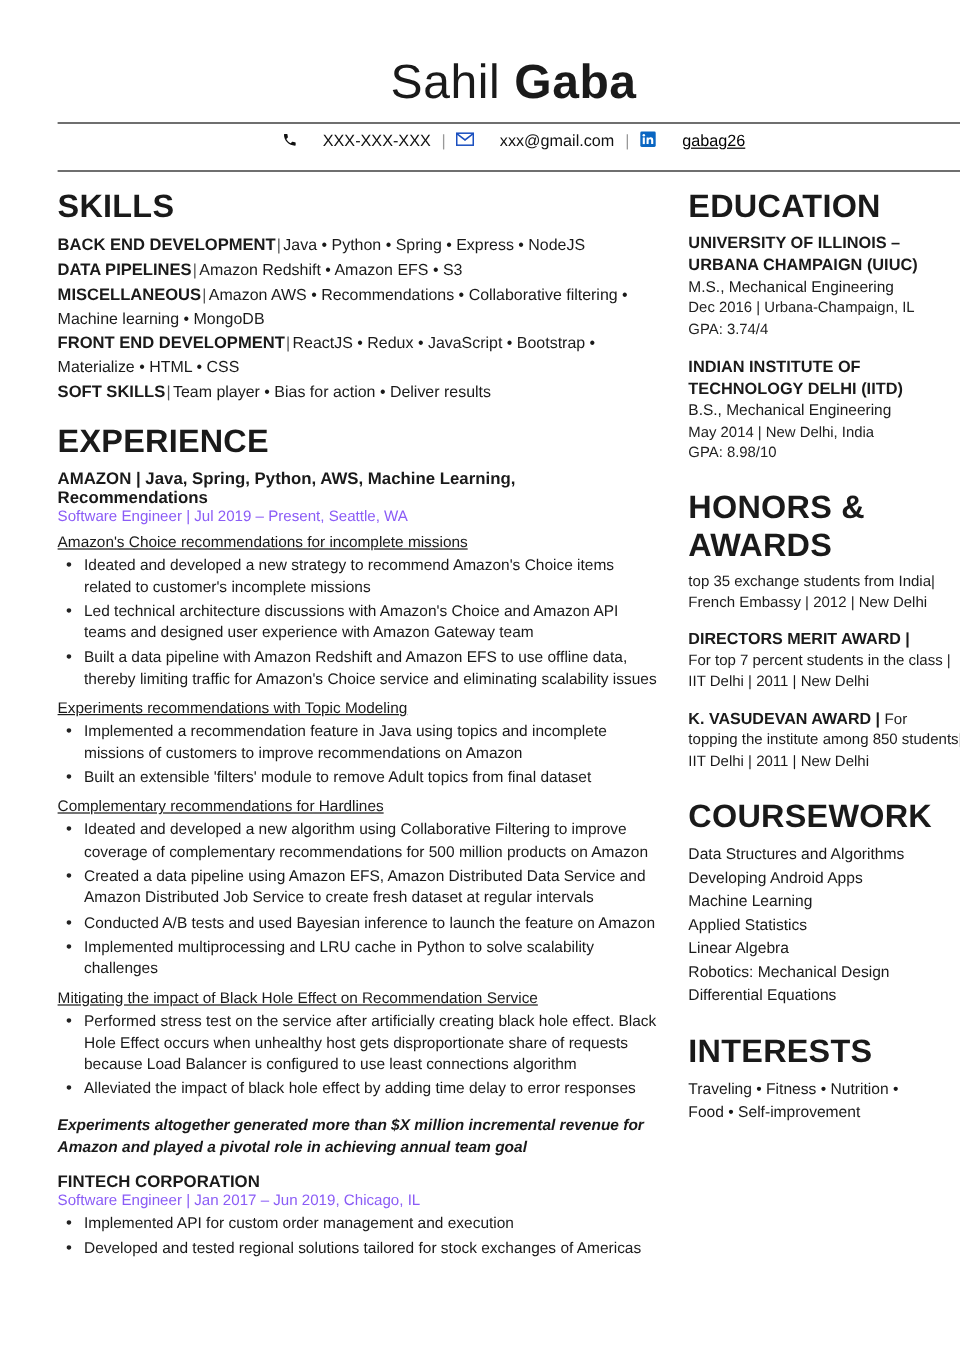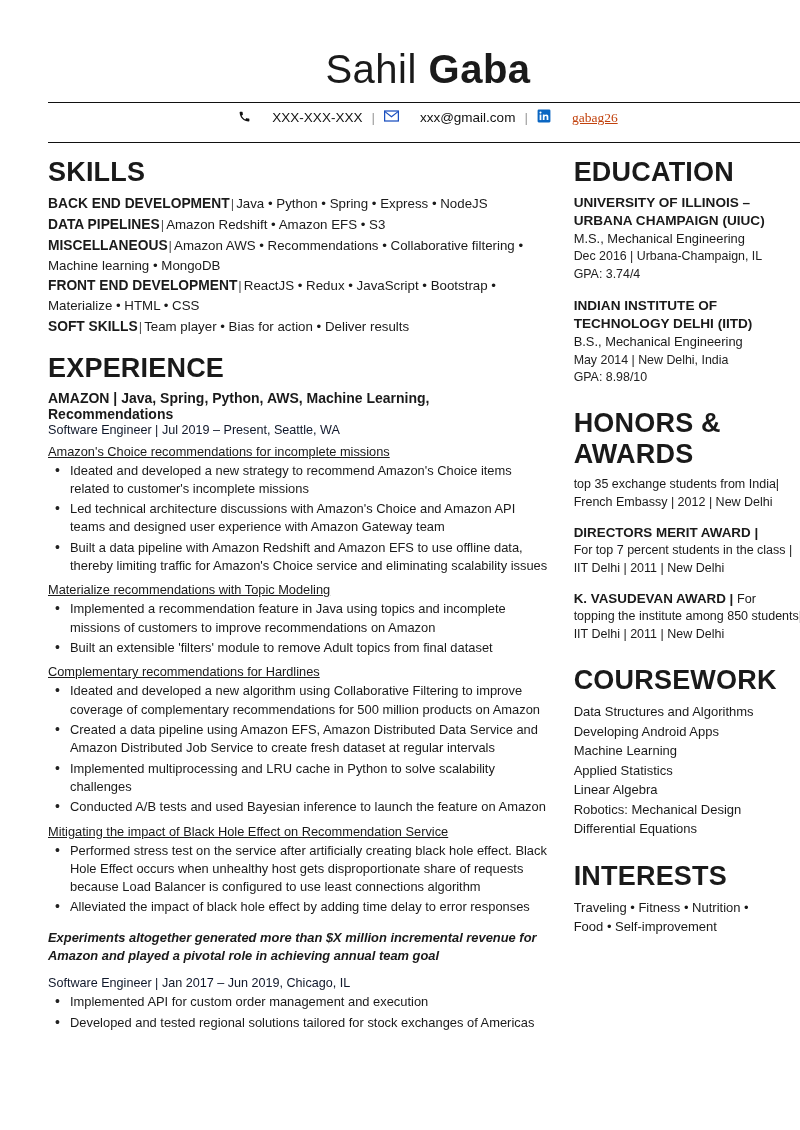--- a/index.html
+++ b/index.html
@@ -42,23 +42,22 @@
     justify-content: center;
     align-items: center;
     gap: 6px;
     font-size: 13.5px;
     padding: 6px 0 4px 0;
     color: #111;
   }
   .contact .sep { color: #999; padding: 0 3px; }
   .contact .item { display: inline-flex; align-items: center; gap: 21px; }
   .contact a, .contact .link {
-    color: #c2410c;
+    color: #000000;
     text-decoration: underline;
-    font-family: Liberation Serif, serif;
   }
   .icon-svg { display: inline-block; vertical-align: -2px; }
 
   
   .columns {
     display: flex;
     gap: 22px;
     margin-top: 14px;
   }
   .col-left { width: 505px; }
@@ -87,21 +86,21 @@
   
   .job-title {
     font-size: 14px;
     font-weight: 700;
     margin: 2px 0 1px 0;
   }
   .job-title .light { font-weight: 700; }
   .job-meta {
     font-size: 12.6px;
     margin: 0 0 3px 0;
-    color: #0f172a;
+    color: #8b5cf6;
   }
   .proj-title {
     font-size: 12.8px;
     text-decoration: underline;
     margin: 7px 0 3px 0;
   }
   ul.bullets {
     margin: 0 0 2px 0;
     padding-left: 20px;
     list-style: none;
@@ -248,44 +247,47 @@
         </p>
         <p class="job-meta">Software Engineer | Jul 2019 – Present, Seattle, WA</p>
 
         <p class="proj-title">Amazon's Choice recommendations for incomplete missions</p>
         <ul class="bullets">
           <li>Ideated and developed a new strategy to recommend Amazon's Choice items related to customer's incomplete missions</li>
           <li>Led technical architecture discussions with Amazon's Choice and Amazon API teams and designed user experience with Amazon Gateway team</li>
           <li>Built a data pipeline with Amazon Redshift and Amazon EFS to use offline data, thereby limiting traffic for Amazon's Choice service and eliminating scalability issues</li>
         </ul>
 
-        <p class="proj-title">Materialize recommendations with Topic Modeling</p>
+        <p class="proj-title">Experiments recommendations with Topic Modeling</p>
         <ul class="bullets">
           <li>Implemented a recommendation feature in Java using topics and incomplete missions of customers to improve recommendations on Amazon</li>
           <li>Built an extensible 'filters' module to remove Adult topics from final dataset</li>
         </ul>
 
         <p class="proj-title">Complementary recommendations for Hardlines</p>
         <ul class="bullets">
           <li>Ideated and developed a new algorithm using Collaborative Filtering to improve coverage of complementary recommendations for 500 million products on Amazon</li>
           <li>Created a data pipeline using Amazon EFS, Amazon Distributed Data Service and Amazon Distributed Job Service to create fresh dataset at regular intervals</li>
+          <li>Conducted A/B tests and used Bayesian inference to launch the feature on Amazon</li>
           <li>Implemented multiprocessing and LRU cache in Python to solve scalability challenges</li>
-          <li>Conducted A/B tests and used Bayesian inference to launch the feature on Amazon</li>
         </ul>
 
         <p class="proj-title">Mitigating the impact of Black Hole Effect on Recommendation Service</p>
         <ul class="bullets">
           <li>Performed stress test on the service after artificially creating black hole effect. Black Hole Effect occurs when unhealthy host gets disproportionate share of requests because Load Balancer is configured to use least connections algorithm</li>
           <li>Alleviated the impact of black hole effect by adding time delay to error responses</li>
         </ul>
 
         <p class="highlight">Experiments altogether generated more than $X million incremental revenue for Amazon and played a pivotal role in achieving annual team goal</p>
       </div>
 
       <div>
+        <p class="job-title">
+          <span>FINTECH CORPORATION</span>
+        </p>
         <p class="job-meta">Software Engineer | Jan 2017 – Jun 2019, Chicago, IL</p>
         <ul class="bullets">
           <li>Implemented API for custom order management and execution</li>
           <li>Developed and tested regional solutions tailored for stock exchanges of Americas</li>
         </ul>
       </div>
 
     </div>
 
     <div class="col-right">

